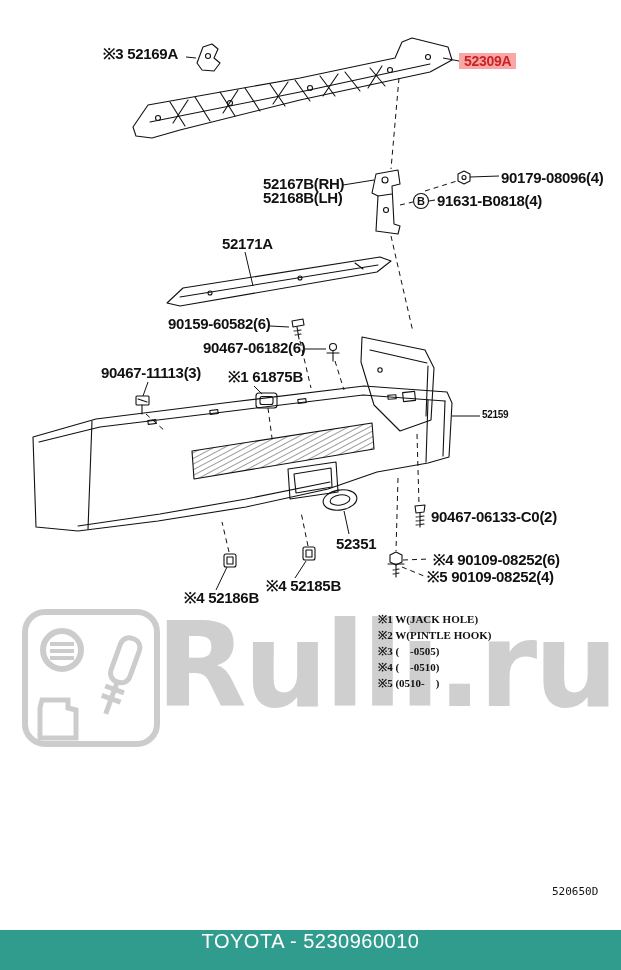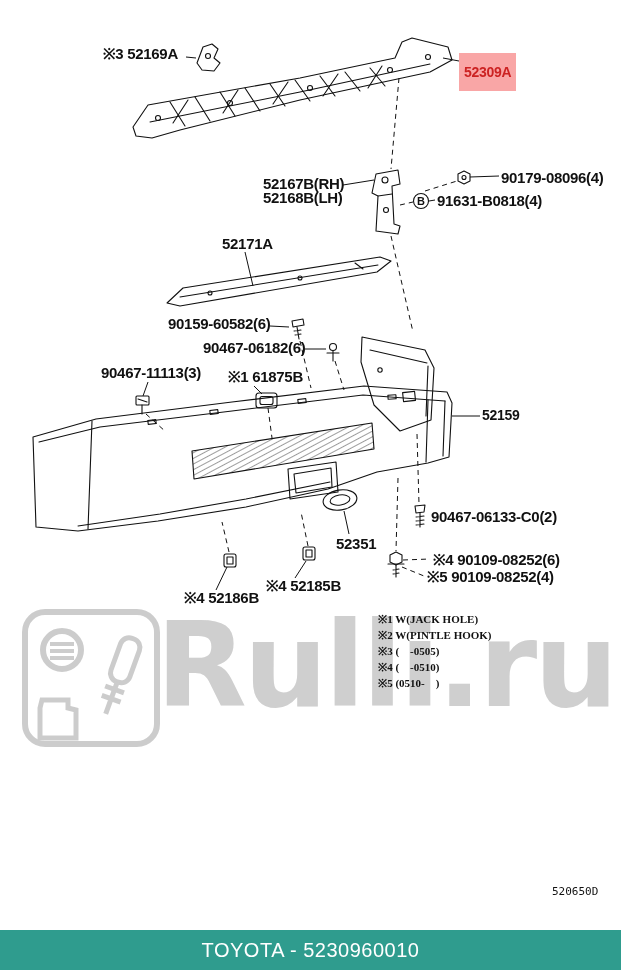--- a/index.html
+++ b/index.html
@@ -13,36 +13,36 @@
     position:absolute; left:156px; top:596px; z-index:2;
     font-family:"DejaVu Sans", sans-serif; font-weight:bold;
     font-size:118px; letter-spacing:-3px; color:#cacaca; opacity:0.9;
     white-space:pre; pointer-events:none;
   }
   .part-label {
     position:absolute; z-index:3; font-size:15px; font-weight:bold;
     color:#111111; letter-spacing:-0.3px; white-space:pre; cursor:pointer;
     line-height:14px;
   }
-  .part-label.big { font-size:14px; }
+  .part-label.big { font-size:10px; }
   .part-label.highlight {
-    background:#f9a6a6; color:#cc2222; padding:12px 5px; font-size:14px;
+    background:#f9a6a6; color:#cc2222; padding:1px 5px; font-size:14px;
   }
   .note-line {
     position:absolute; z-index:3; font-family:Liberation Serif, serif;
     font-size:11px; font-weight:bold; color:#111111; white-space:pre;
     line-height:14px;
   }
   .diagram-code {
     position:absolute; z-index:3; font-family:"DejaVu Sans Mono", monospace;
     font-size:11px; color:#111111;
   }
   .footer {
     position:absolute; left:0; top:930px; width:621px; height:40px;
-    background:#2f9c8e; z-index:4; display:flex; align-items:center;
+    background:#2f9c8e; z-index:4; display:flex; 
     justify-content:center; gap:44px; color:#ffffff; font-size:20px;
     letter-spacing:0.5px;
   }
 </style>
 </head>
 <body>
 
 <div class="page">
 
   <svg class="diagram" width="621" height="970" viewBox="0 0 621 970" xmlns="http://www.w3.org/2000/svg">

